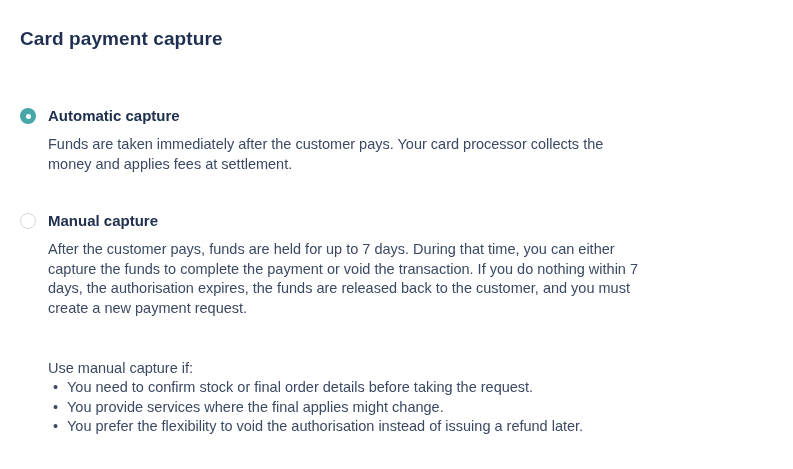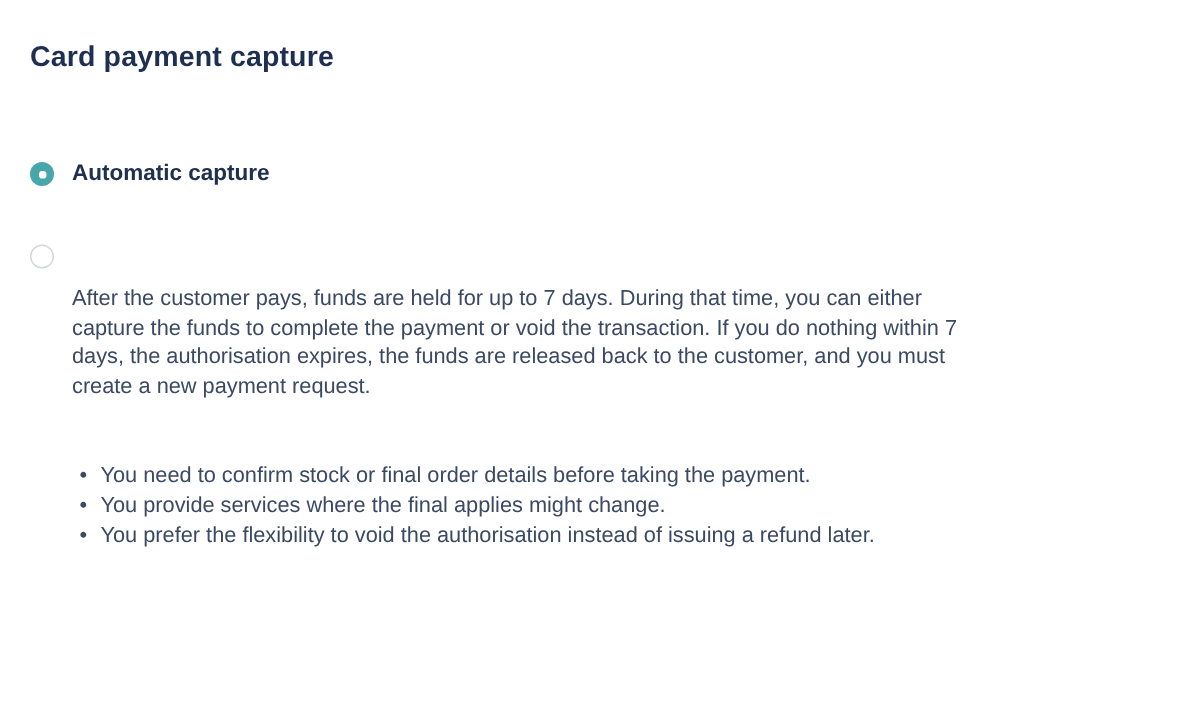--- a/index.html
+++ b/index.html
@@ -107,32 +107,37 @@
 
   <h1 class="page-title">Card payment capture</h1>
 
   <div class="radio-group">
 
     <div class="option">
       <div class="option-header">
         <span class="radio selected"></span>
         <span class="option-label">Automatic capture</span>
       </div>
+      <div class="option-body">
+        <p class="option-desc">Funds are taken immediately after the customer pays. Your card processor collects the money and applies fees at settlement.</p>
+      </div>
     </div>
 
     <div class="option">
       <div class="option-header">
         <span class="radio unselected"></span>
+        <span class="option-label">Manual capture</span>
       </div>
       <div class="option-body">
         <p class="option-desc">After the customer pays, funds are held for up to 7 days. During that time, you can either capture the funds to complete the payment or void the transaction. If you do nothing within 7 days, the authorisation expires, the funds are released back to the customer, and you must create a new payment request.</p>
 
         <div class="usage-block">
+          <p class="usage-heading">Use manual capture if:</p>
           <ul class="usage-list">
-            <li>You need to confirm stock or final order details before taking the payment.</li>
+            <li>You need to confirm stock or final order details before taking the request.</li>
             <li>You provide services where the final applies might change.</li>
             <li>You prefer the flexibility to void the authorisation instead of issuing a refund later.</li>
           </ul>
         </div>
       </div>
     </div>
 
   </div>
 </div>
 

